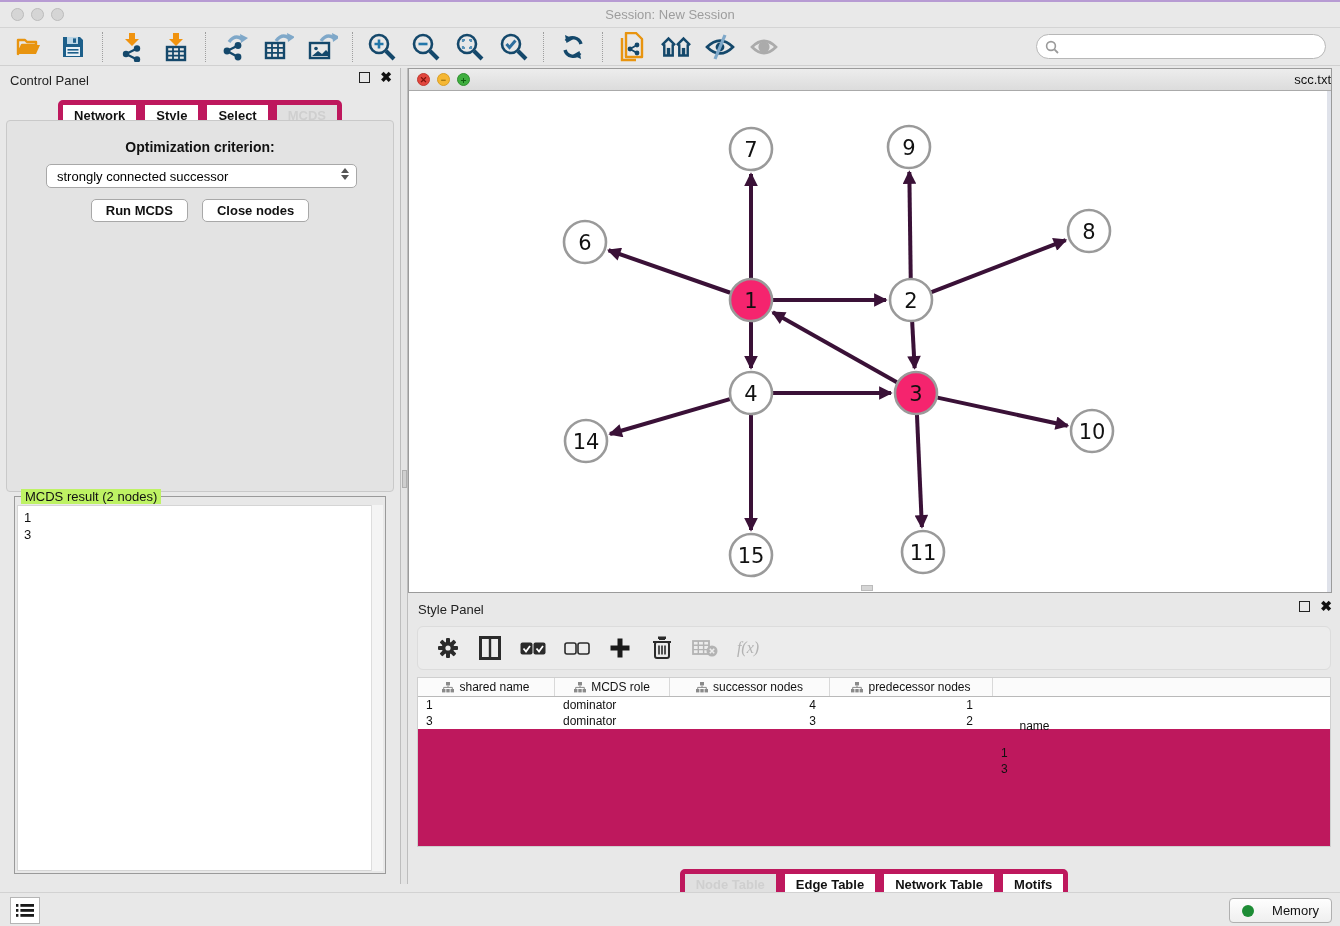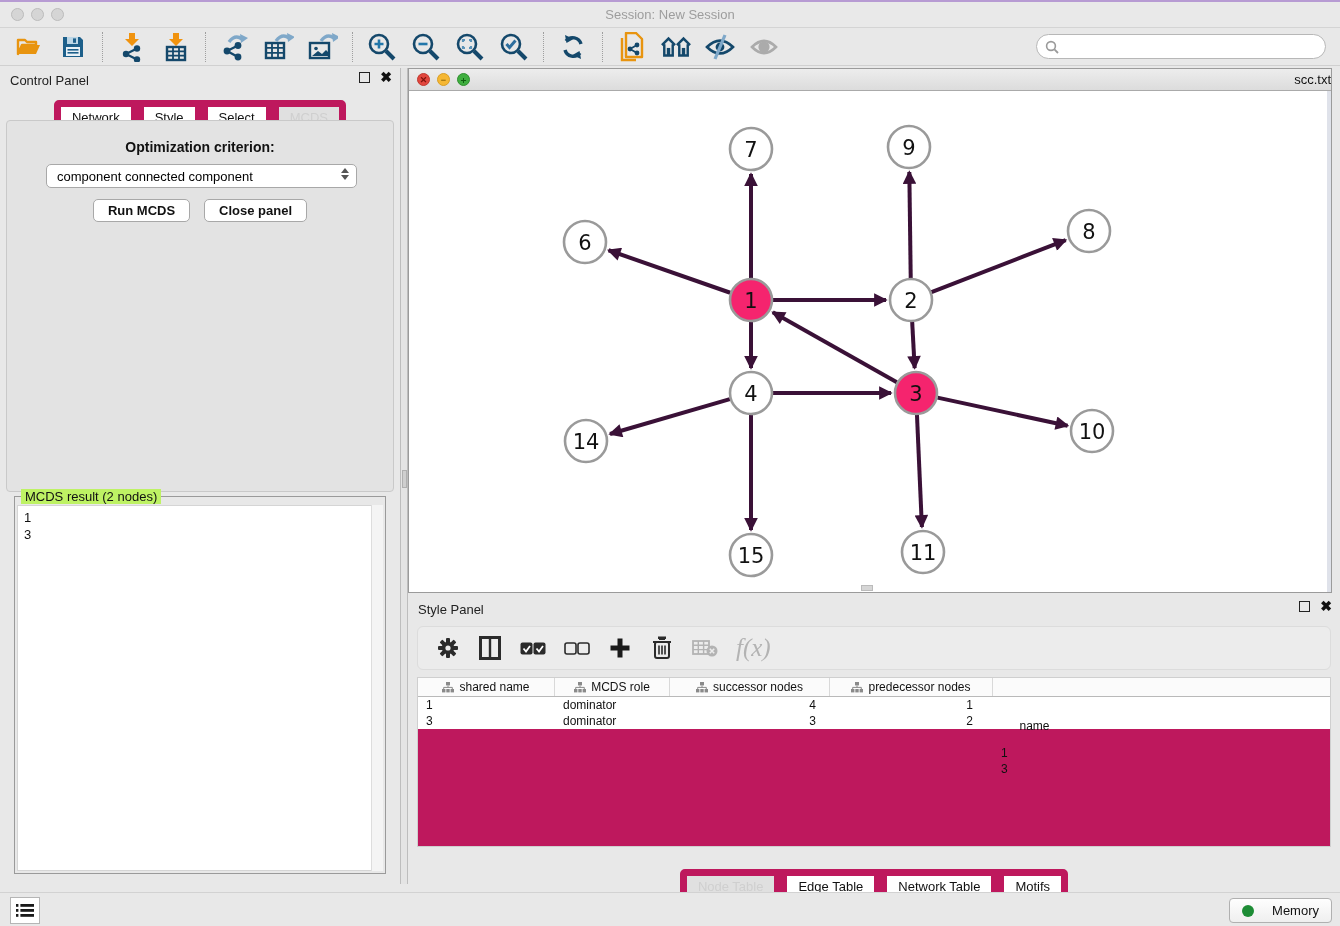--- a/index.html
+++ b/index.html
@@ -23,21 +23,21 @@
 
   
   .control-panel { position:absolute; left:0; top:66px; width:400px; height:816px; background:#e8e8e8; }
   .panel-head { position:relative; height:26px; }
   .panel-title { position:absolute; left:10px; top:5px; font-size:13px; color:#222; }
   .panel-icons { position:absolute; right:8px; top:4px; display:flex; gap:10px; align-items:center; }
   .float-ico { width:11px; height:11px; border:1.8px solid #222; display:inline-block; }
   .close-ico { font-size:14px; font-weight:bold; color:#111; line-height:11px; }
 
   .seg-tabs { display:flex; justify-content:center; margin-top:6px; }
-  .seg-tab { background:#fff; border:7px solid #be185d; padding:3px 11px; font-size:13px; font-weight:400; color:#111; margin-left:-1px; cursor:pointer; }
+  .seg-tab { background:#fff; border:5px solid #be185d; padding:3px 11px; font-size:13px; font-weight:700; color:#111; margin-left:-1px; cursor:pointer; }
   .seg-tab:first-child { border-radius:5px 0 0 5px; margin-left:0; }
   .seg-tab:last-child { border-radius:0 5px 5px 0; }
   .seg-tab.active { background:#e0e0e0; color:#cfcfcf; }
 
   .mcds-panel { position:absolute; left:6px; top:52px; width:388px; height:372px; background:#e3e3e3; border:1px solid #c9c9c9; border-radius:4px; }
   .opt-label { text-align:center; margin-top:18px; font-size:14px; font-weight:600; color:#111; }
   .dropdown { position:absolute; left:39px; top:43px; width:311px; height:24px; background:#fff; border:1px solid #a8a8a8; border-radius:5px; display:flex; align-items:center; font-size:13px; padding-left:10px; cursor:pointer; }
   .dd-stepper { position:absolute; right:7px; top:3px; display:flex; flex-direction:column; gap:2px; }
   .dd-stepper span { width:0; height:0; border-left:4px solid transparent; border-right:4px solid transparent; }
   .dd-up { border-bottom:5px solid #555; }
@@ -64,21 +64,21 @@
   .nl-green { background:#3fae3f; color:#0f5e0f; border:1px solid #2f8f2f; }
   .net-canvas { position:absolute; left:0; top:22px; width:922px; height:501px; background:#fff; }
   .net-hscroll { position:absolute; left:452px; bottom:1px; width:12px; height:6px; background:#d6d6d6; border:1px solid #bbb; }
   .net-right-strip { position:absolute; right:0; top:22px; width:4px; bottom:0; background:#dfe2ea; }
   .graph-node-label { font-family:"DejaVu Sans", sans-serif; font-size:21px; fill:#111; pointer-events:none; }
 
   
   .table-panel { position:absolute; left:408px; top:595px; width:932px; height:293px; background:#e8e8e8; }
   .tbl-toolbar { position:absolute; left:9px; top:29px; width:914px; height:44px; background:#ececec; border:1px solid #dcdcdc; border-radius:6px; display:flex; align-items:center; gap:18px; padding-left:18px; }
   .tt-btn { display:flex; align-items:center; justify-content:center; min-width:24px; height:26px; cursor:pointer; }
-  .fx { font-family:"Liberation Serif", serif; font-style:italic; font-size:25px; color:#b3b3b3; }
+  .fx { font-family:"Liberation Serif", serif; font-style:italic; font-size:16px; color:#b3b3b3; }
 
   .tbl-area { position:absolute; left:9px; top:80px; width:914px; height:170px; background:#be185d; border:1px solid #cfcfcf; overflow:hidden; }
   .tbl-header { display:flex; height:19px; background:#fbfbfb; border-bottom:1px solid #b9b9b9; }
   .th-cell { display:flex; align-items:center; justify-content:center; gap:5px; font-size:12px; color:#111; border-right:1px solid #d9d9d9; }
   .tbl-row { display:flex; height:16px; font-size:12px; color:#111; background:#fff; }
   .td-cell { padding:1px 8px 0 8px; }
   .num { text-align:right; }
   .c0 { width:137px; } .c1 { width:115px; } .c2 { width:160px; } .c3 { width:163px; } .c4 { width:84px;margin-top:48px; }
 
   .tbl-tabs { position:absolute; left:0; right:0; top:266px; display:flex; justify-content:center; }
@@ -266,29 +266,29 @@
     </div>
     <div class="seg-tabs">
       <span class="seg-tab">Network</span>
       <span class="seg-tab">Style</span>
       <span class="seg-tab">Select</span>
       <span class="seg-tab active">MCDS</span>
     </div>
     <div class="mcds-panel">
       <div class="opt-label">Optimization criterion:</div>
       <div class="dropdown">
-        <span>component connected component</span>
+        <span>strongly connected successor</span>
         <span class="dd-stepper">
             <span class="dd-up"></span>
             <span class="dd-down"></span>
           </span>
       </div>
       <div class="btn-row">
         <button class="push-btn">Run MCDS</button>
-        <button class="push-btn">Close panel</button>
+        <button class="push-btn">Close nodes</button>
       </div>
     </div>
     <div class="result-group">
       <span class="result-legend">MCDS result (2 nodes)</span>
       <div class="result-area">1
 3</div>
       <div class="result-scroll"></div>
     </div>
   </div>
 

